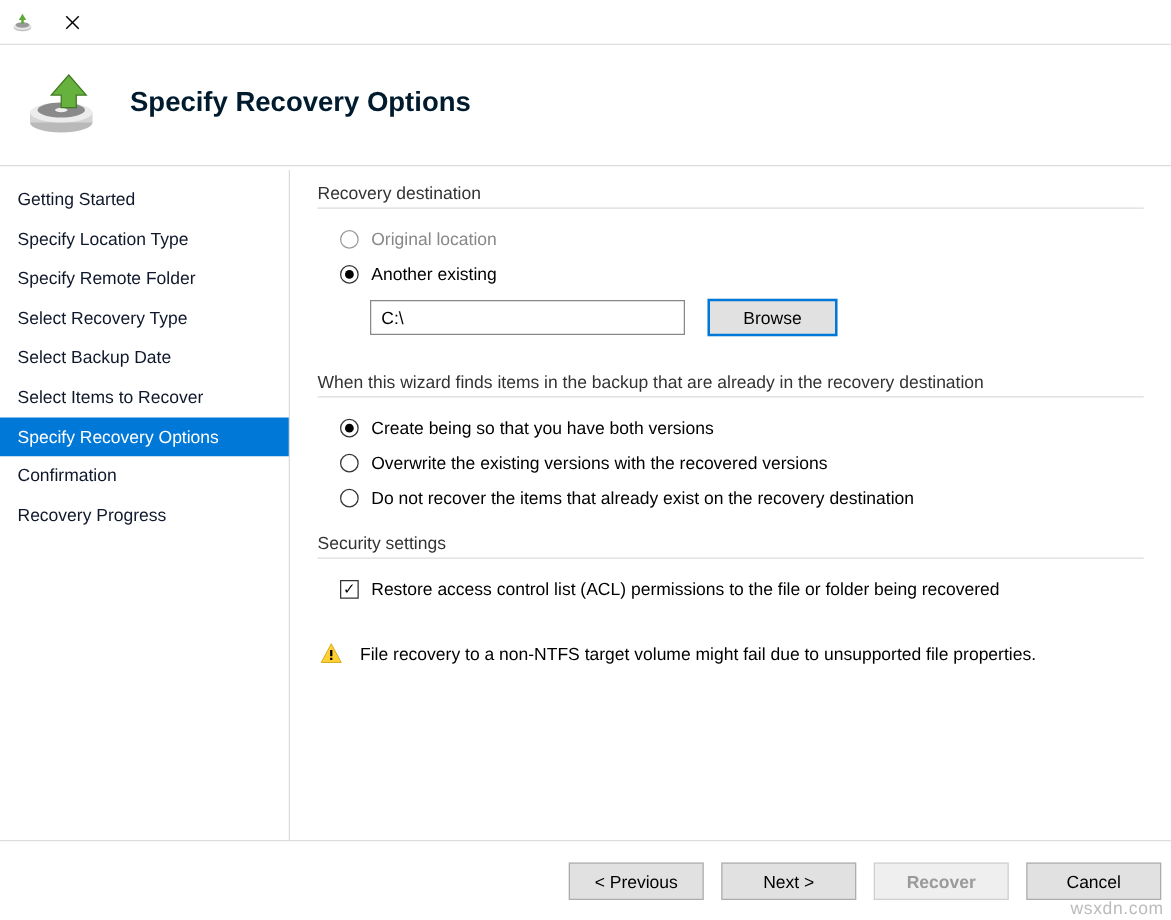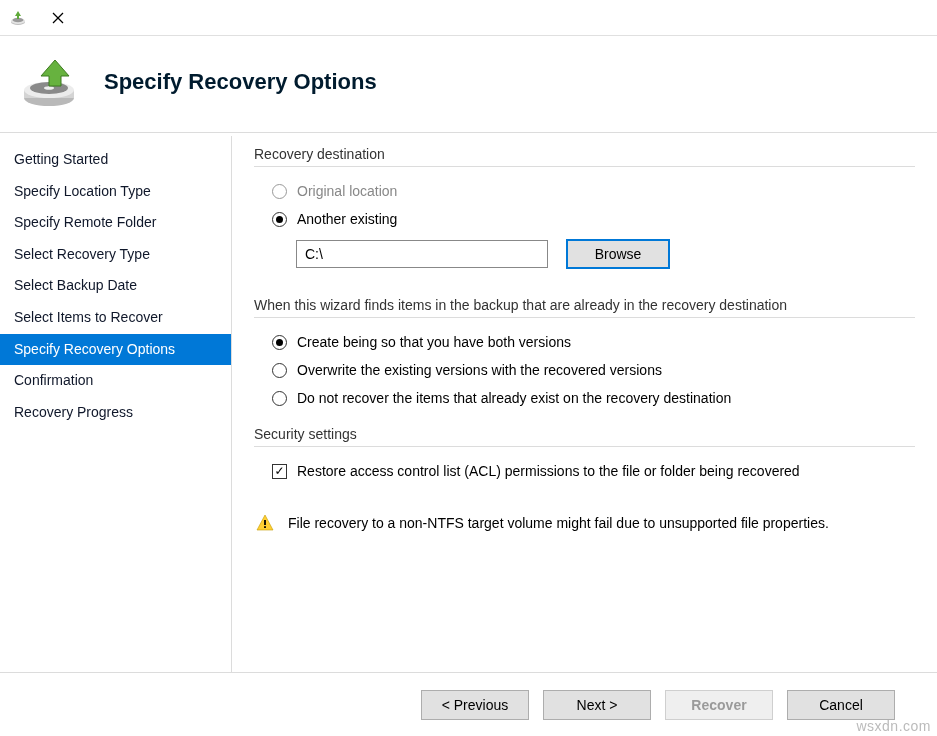--- a/index.html
+++ b/index.html
@@ -184,21 +184,21 @@
     .footer {
       position: absolute;
       left: 0;
       right: 0;
       bottom: 0;
       height: 64px;
       border-top: 1px solid #dcdcdc;
       display: flex;
       align-items: center;
       justify-content: flex-end;
-      padding-right: 42px;
+      padding-right: 8px;
       gap: 14px;
       background: #fff;
     }
     .footer-btn {
       width: 108px;
       height: 30px;
       background: #e1e1e1;
       border: 1px solid #adadad;
       font-size: 14px;
       cursor: default;

